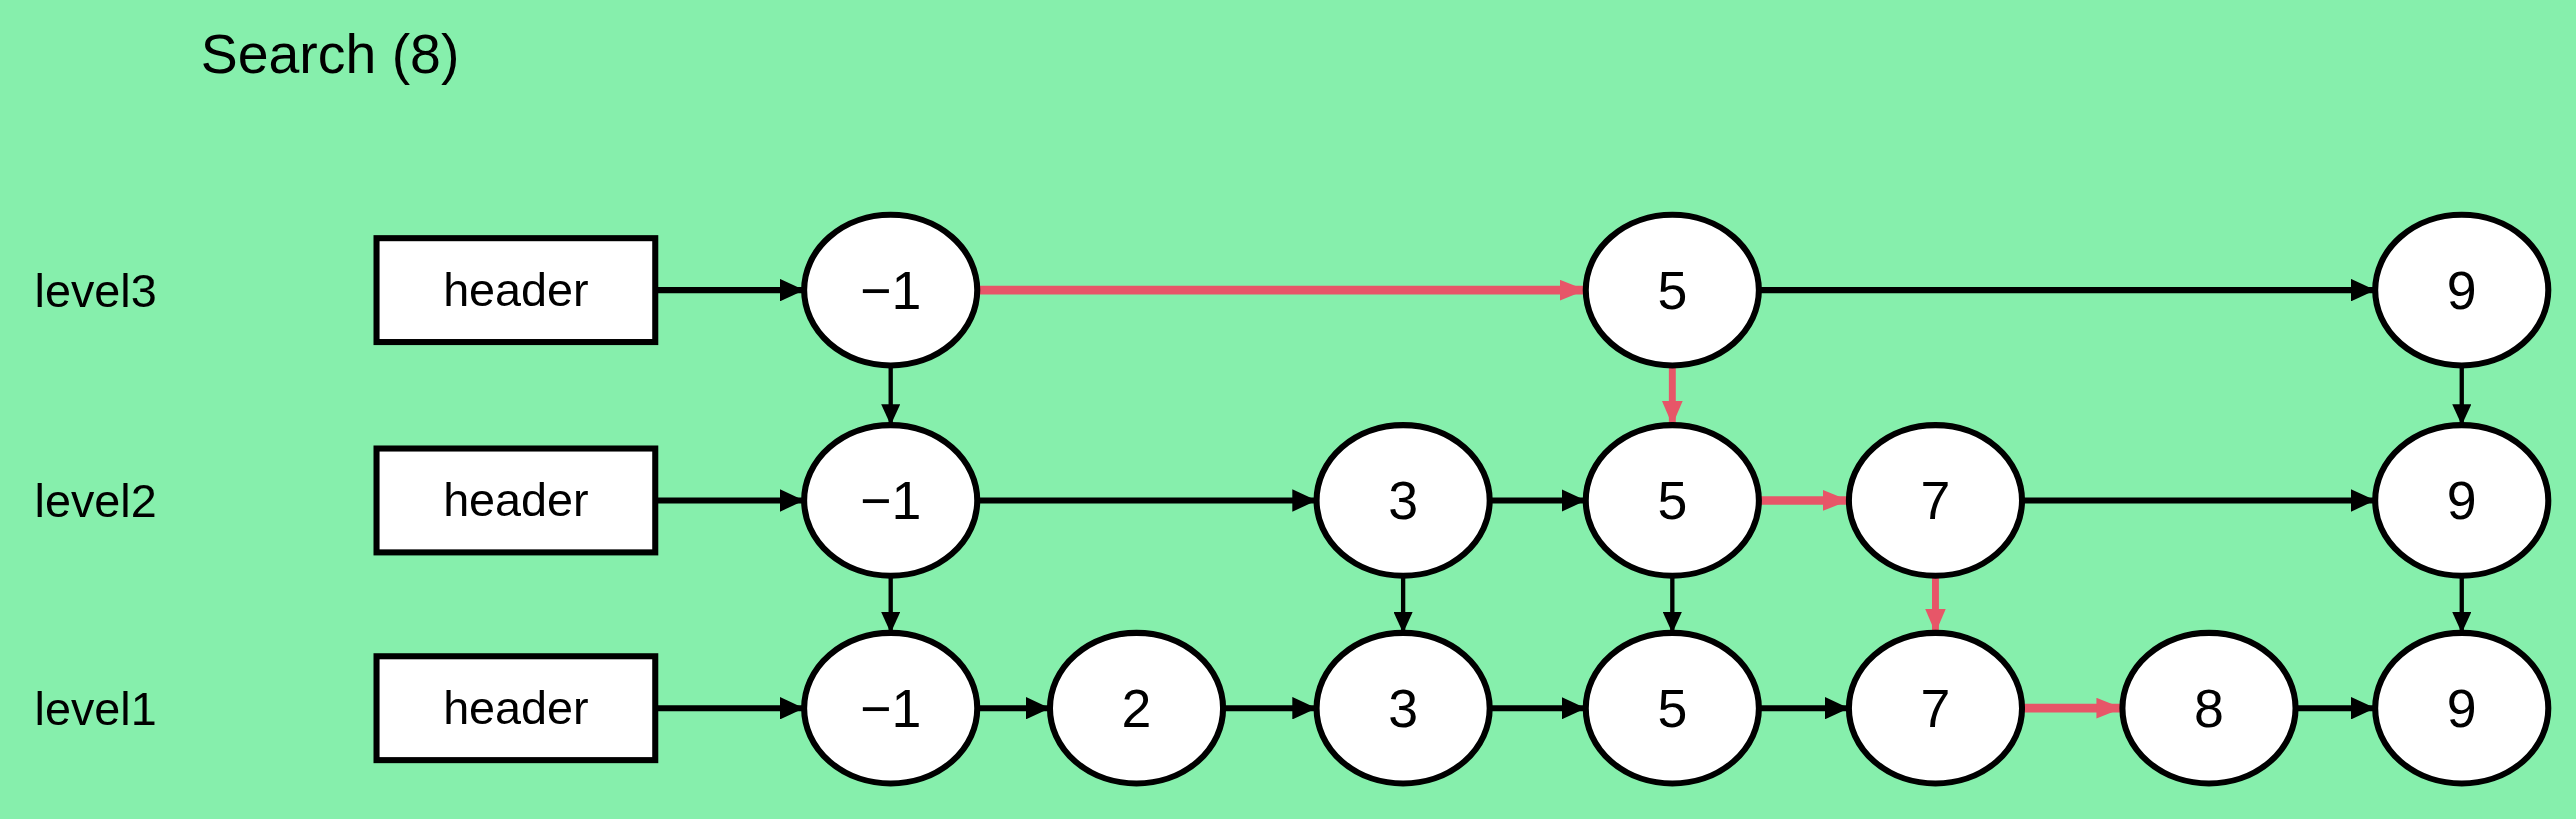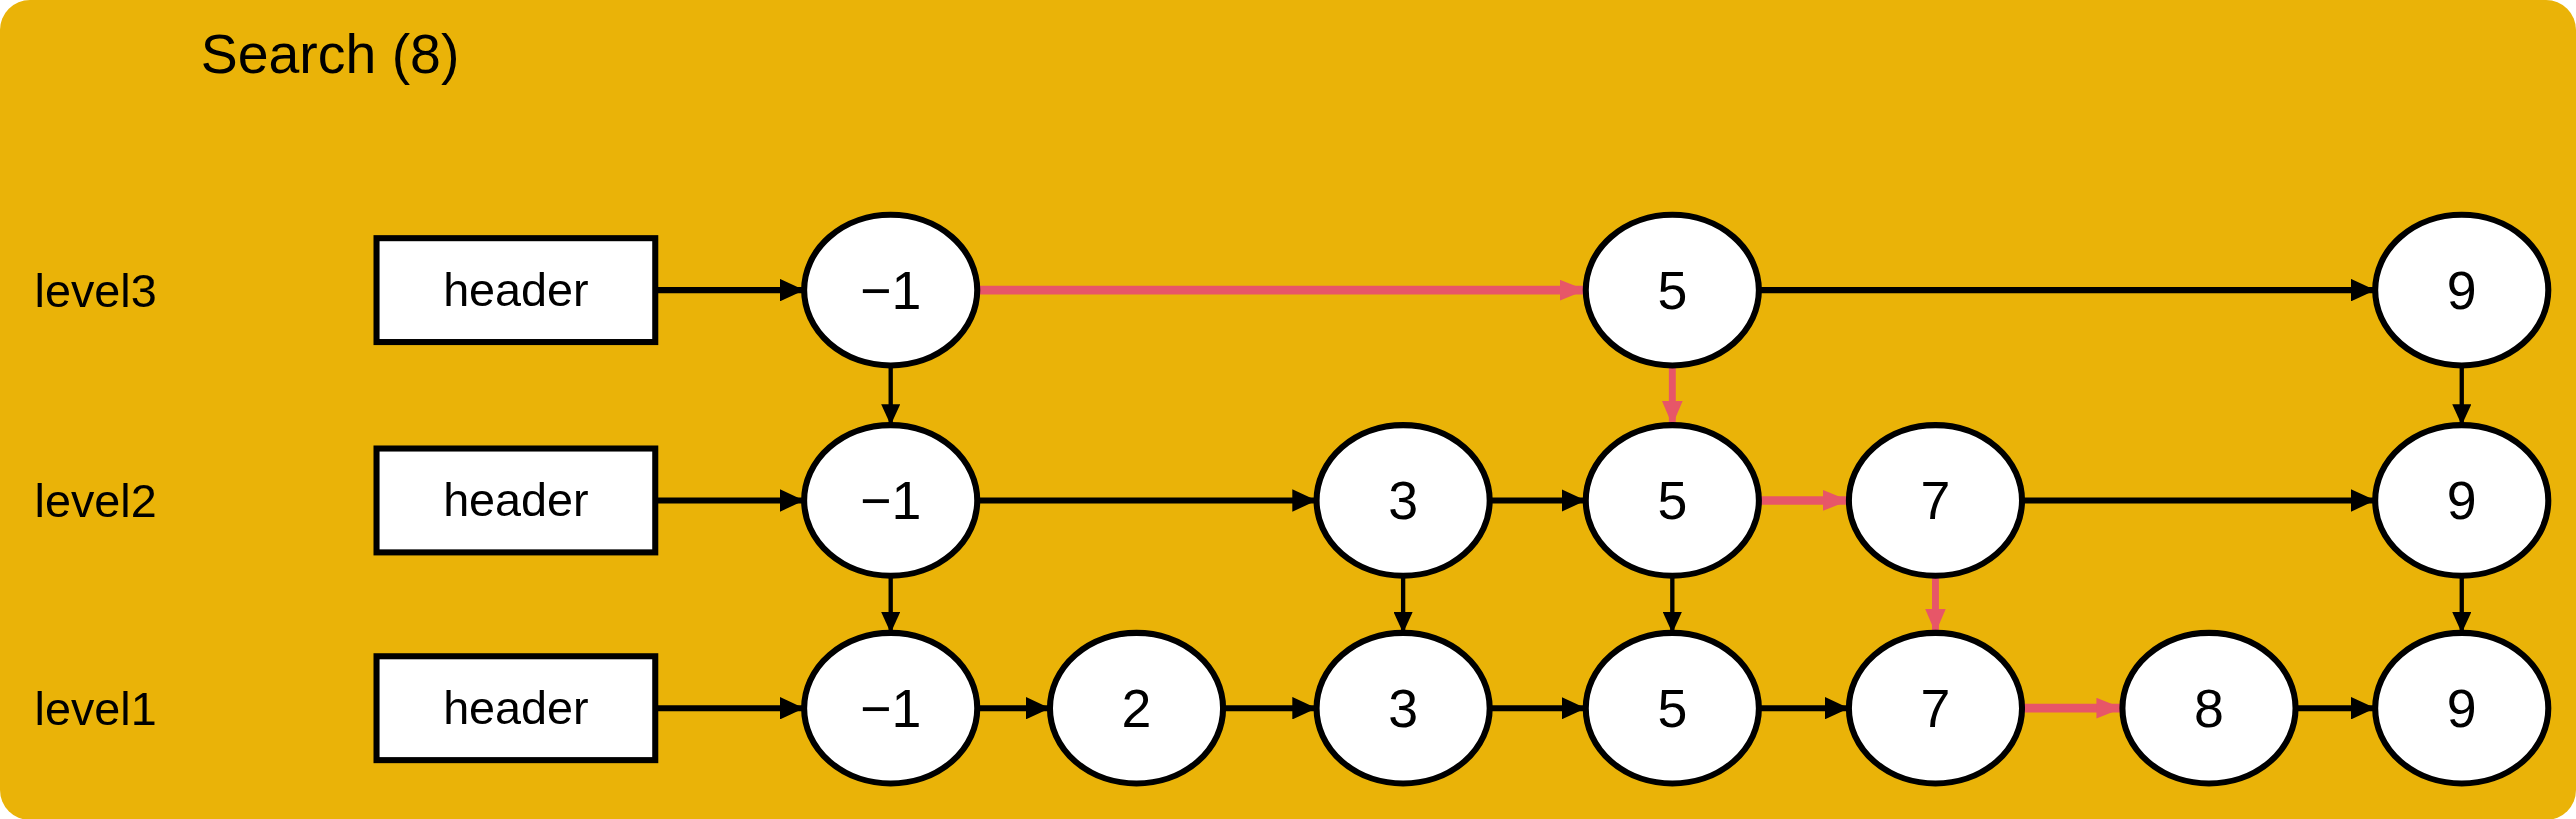--- a/index.html
+++ b/index.html
@@ -8,22 +8,21 @@
     background: #ffffff;
     width: 2576px;
     height: 820px;
     overflow: hidden;
     font-family: "Liberation Sans", sans-serif;
   }
   .stage {
     position: relative;
     width: 2576px;
     height: 820px;
-    background: #eab308;
-    border-radius: 30px;
+    background: #86efac;
   }
   svg { display: block; width: 2576px; height: 820px; }
   .diagram-title {
     font-family: "Liberation Sans", sans-serif;
     font-size: 64px;
     fill: #000000;
   }
   .row-label {
     font-family: "Liberation Sans", sans-serif;
     font-size: 54px;

